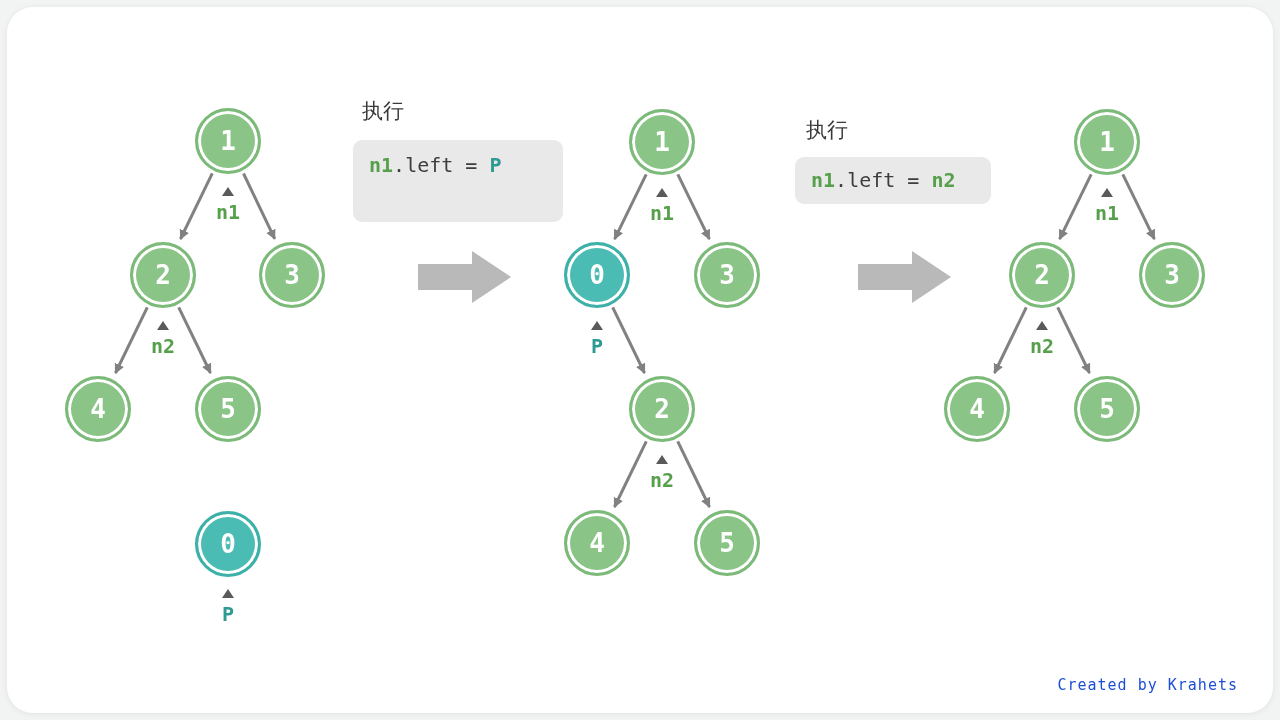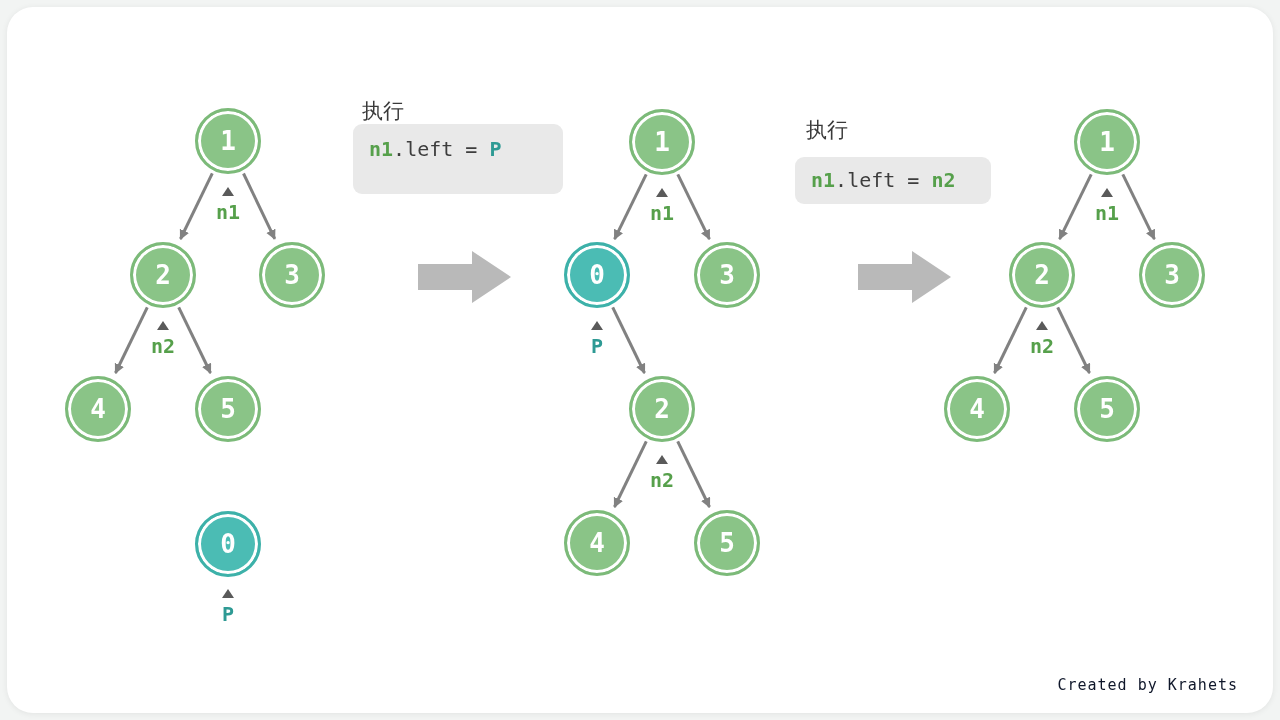--- a/index.html
+++ b/index.html
@@ -62,21 +62,21 @@
   }
   .code-line{white-space:pre;line-height:32px;}
   .code-box.single .code-line{line-height:29px;}
   .tok-plain{color:#3d3d3d;font-weight:normal;}
   .tok-green{color:#56a04b;font-weight:bold;}
   .tok-teal{color:#2e9a94;font-weight:bold;}
 
   .watermark{
     position:absolute;top:676px;right:42px;
     font-family:"DejaVu Sans Mono","Liberation Mono",monospace;
-    font-size:15px;color:#0f172a;letter-spacing:1px;
+    font-size:15px;color:#1d4ed8;letter-spacing:1px;
   }
 </style>
 </head>
 <body>
 
 <div class="card"></div>
 <div class="canvas">
 
   <svg id="edge-layer" width="1280" height="720">
     <defs>
@@ -129,21 +129,21 @@
   <div class="pointer" style="left:133px;top:321px">
     <span class="caret"></span>
     <span class="ptr-label ptr-green">n2</span>
   </div>
   <div class="pointer" style="left:198px;top:589px">
     <span class="caret"></span>
     <span class="ptr-label ptr-teal">P</span>
   </div>
 
   <div class="exec-title" style="left:362px;top:97px">执行</div>
-  <div class="code-box" style="left:353px;top:124px;width:210px;height:70px">
+  <div class="code-box" style="left:353px;top:140px;width:210px;height:82px">
     <div class="code-line"><span class="tok-green">n1</span><span class="tok-plain">.left = </span><span class="tok-teal">P</span></div>
   </div>
 
   <div class="node green" id="t2n1" style="left:629px;top:109px">
     <span>1</span>
     </div>
   <div class="node teal" id="t2n0" style="left:564px;top:242px">
     <span>0</span>
     </div>
   <div class="node green" id="t2n3" style="left:694px;top:242px">

